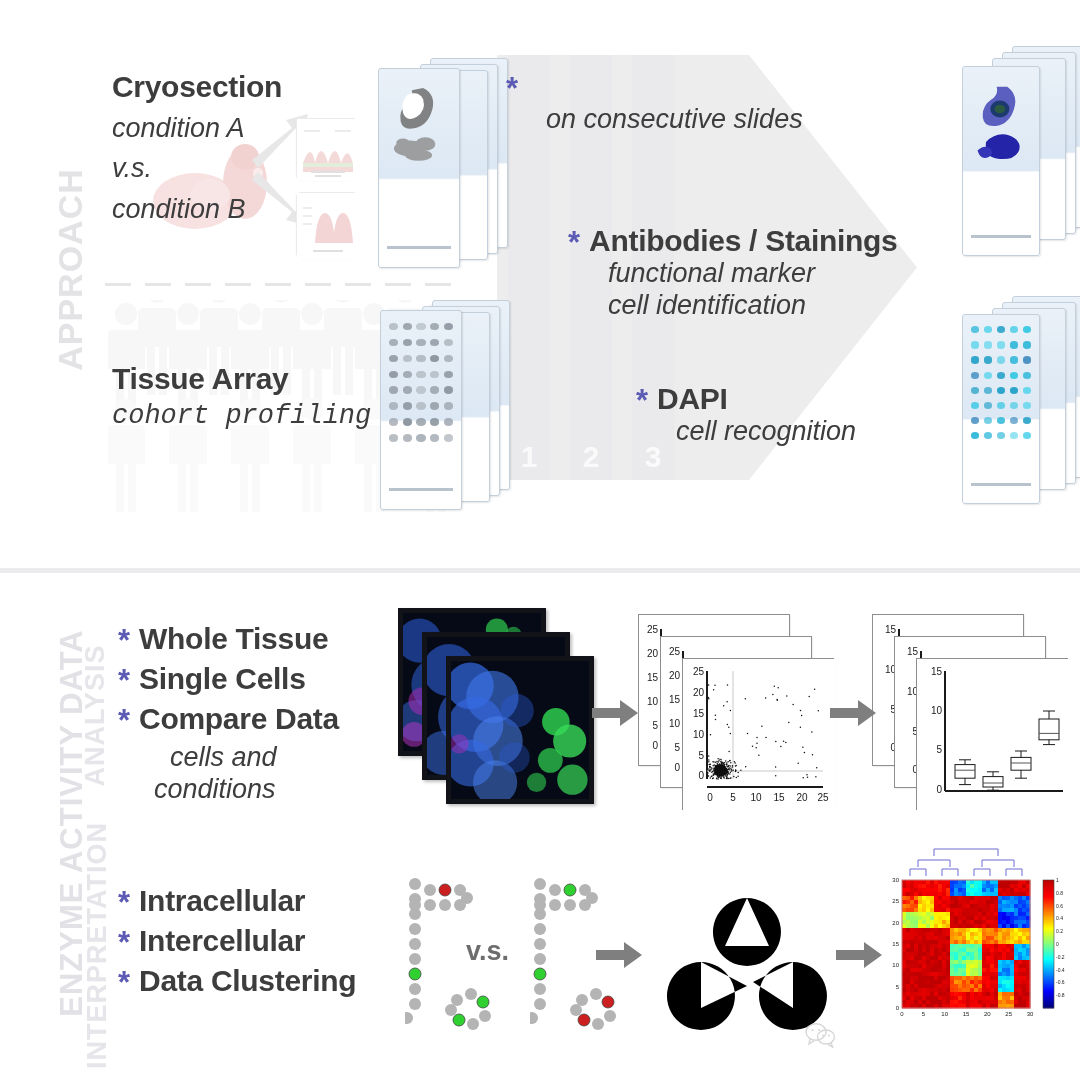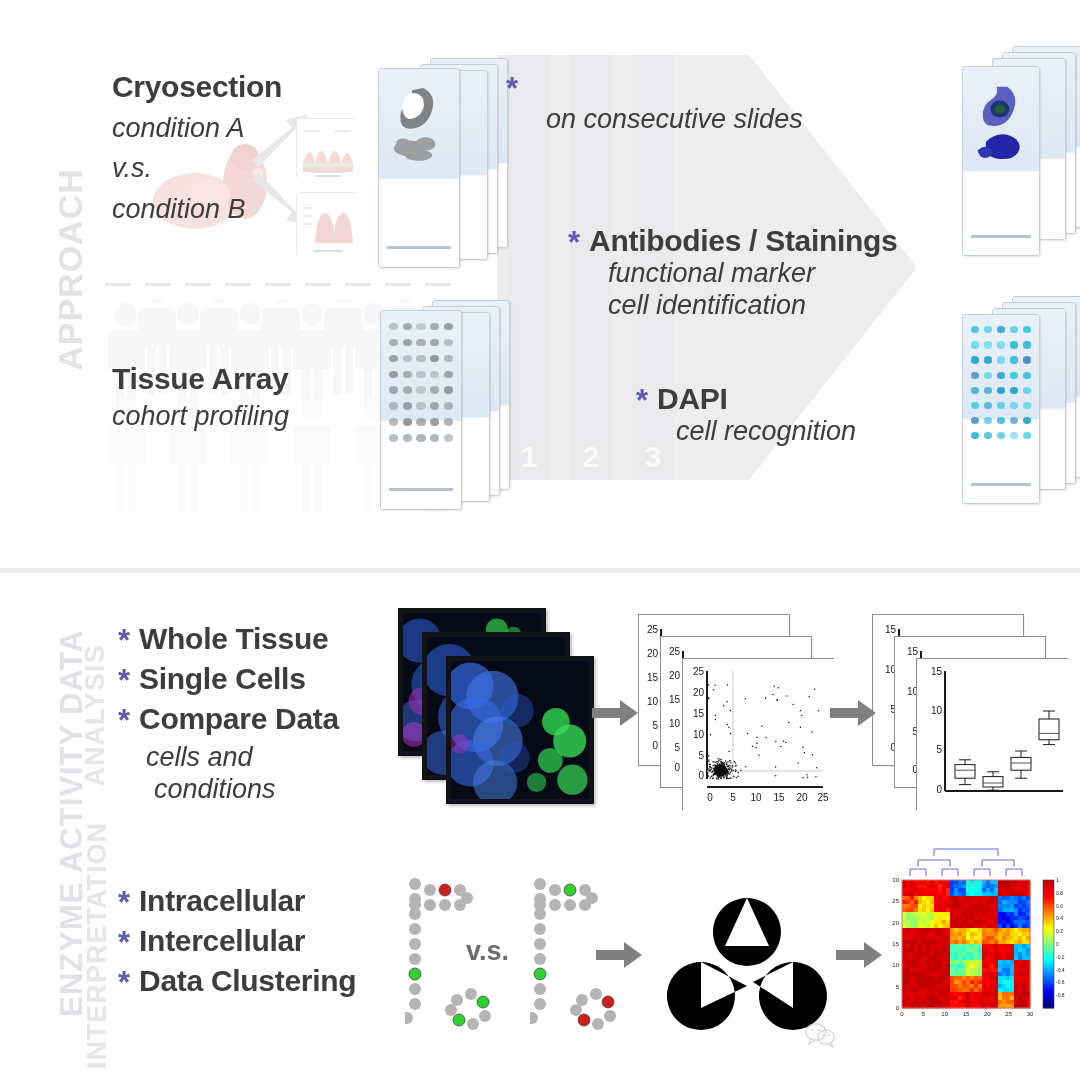--- a/index.html
+++ b/index.html
@@ -63,21 +63,21 @@
   }
   .bullet-row { display: flex; align-items: flex-start; gap: 9px; }
   .ast {
     color: #5b5bb5; font-size: 31px; font-weight: 700; line-height: 1;
     margin-top: 3px; flex: 0 0 auto;
   }
 
   #cryo-block { position: absolute; left: 112px; top: 70px; z-index: 6; }
   #cryo-block .h-sub { margin-top: 9px; }
   #tissue-block { position: absolute; left: 112px; top: 362px; z-index: 6; }
-  #tissue-block .h-sub { margin-top: 5px; }
+  #tissue-block .h-sub { margin-top: 5px; font-family: Liberation Mono, monospace; }
 
   #assay-block { position: absolute; left: 506px; top: 70px; z-index: 6; width: 430px;}
   #antibody-block { position: absolute; left: 568px; top: 224px; z-index: 6; width: 400px;}
   #dapi-block { position: absolute; left: 636px; top: 382px; z-index: 6; width: 330px;}
   .sub-indent { margin-left: 40px; }
 
   
   #chevron {
     position: absolute; left: 497px; top: 55px; width: 420px; height: 425px;
     background: #ededee;
@@ -450,21 +450,21 @@
       <span class="h-title">Whole Tissue</span>
     </div>
     <div class="bullet-row" style="margin-top:6px;">
       <span class="ast">*</span>
       <span class="h-title">Single Cells</span>
     </div>
     <div class="bullet-row" style="margin-top:6px;">
       <span class="ast">*</span>
       <span class="h-title">Compare Data</span>
     </div>
-    <div class="h-sub" style="margin-left:28px;margin-top:6px;">cells and</div>
+    <div class="h-sub" style="margin-left:52px;margin-top:6px;">cells and</div>
     <div class="h-sub" style="margin-left:36px;">conditions</div>
   </div>
 
   <div id="fluor-stack">
     <div class="fluor" style="left:0;top:0;">
       <svg class="fl-inner" viewBox="0 0 100 100" preserveAspectRatio="none">
         <rect width="100" height="100" fill="#060a16"></rect>
         <g opacity=".95">
           <circle cx="12" cy="20" r="16" fill="#2a5bd7" opacity=".6"></circle>
           <circle cx="26" cy="52" r="20" fill="#2f66e0" opacity=".55"></circle>

